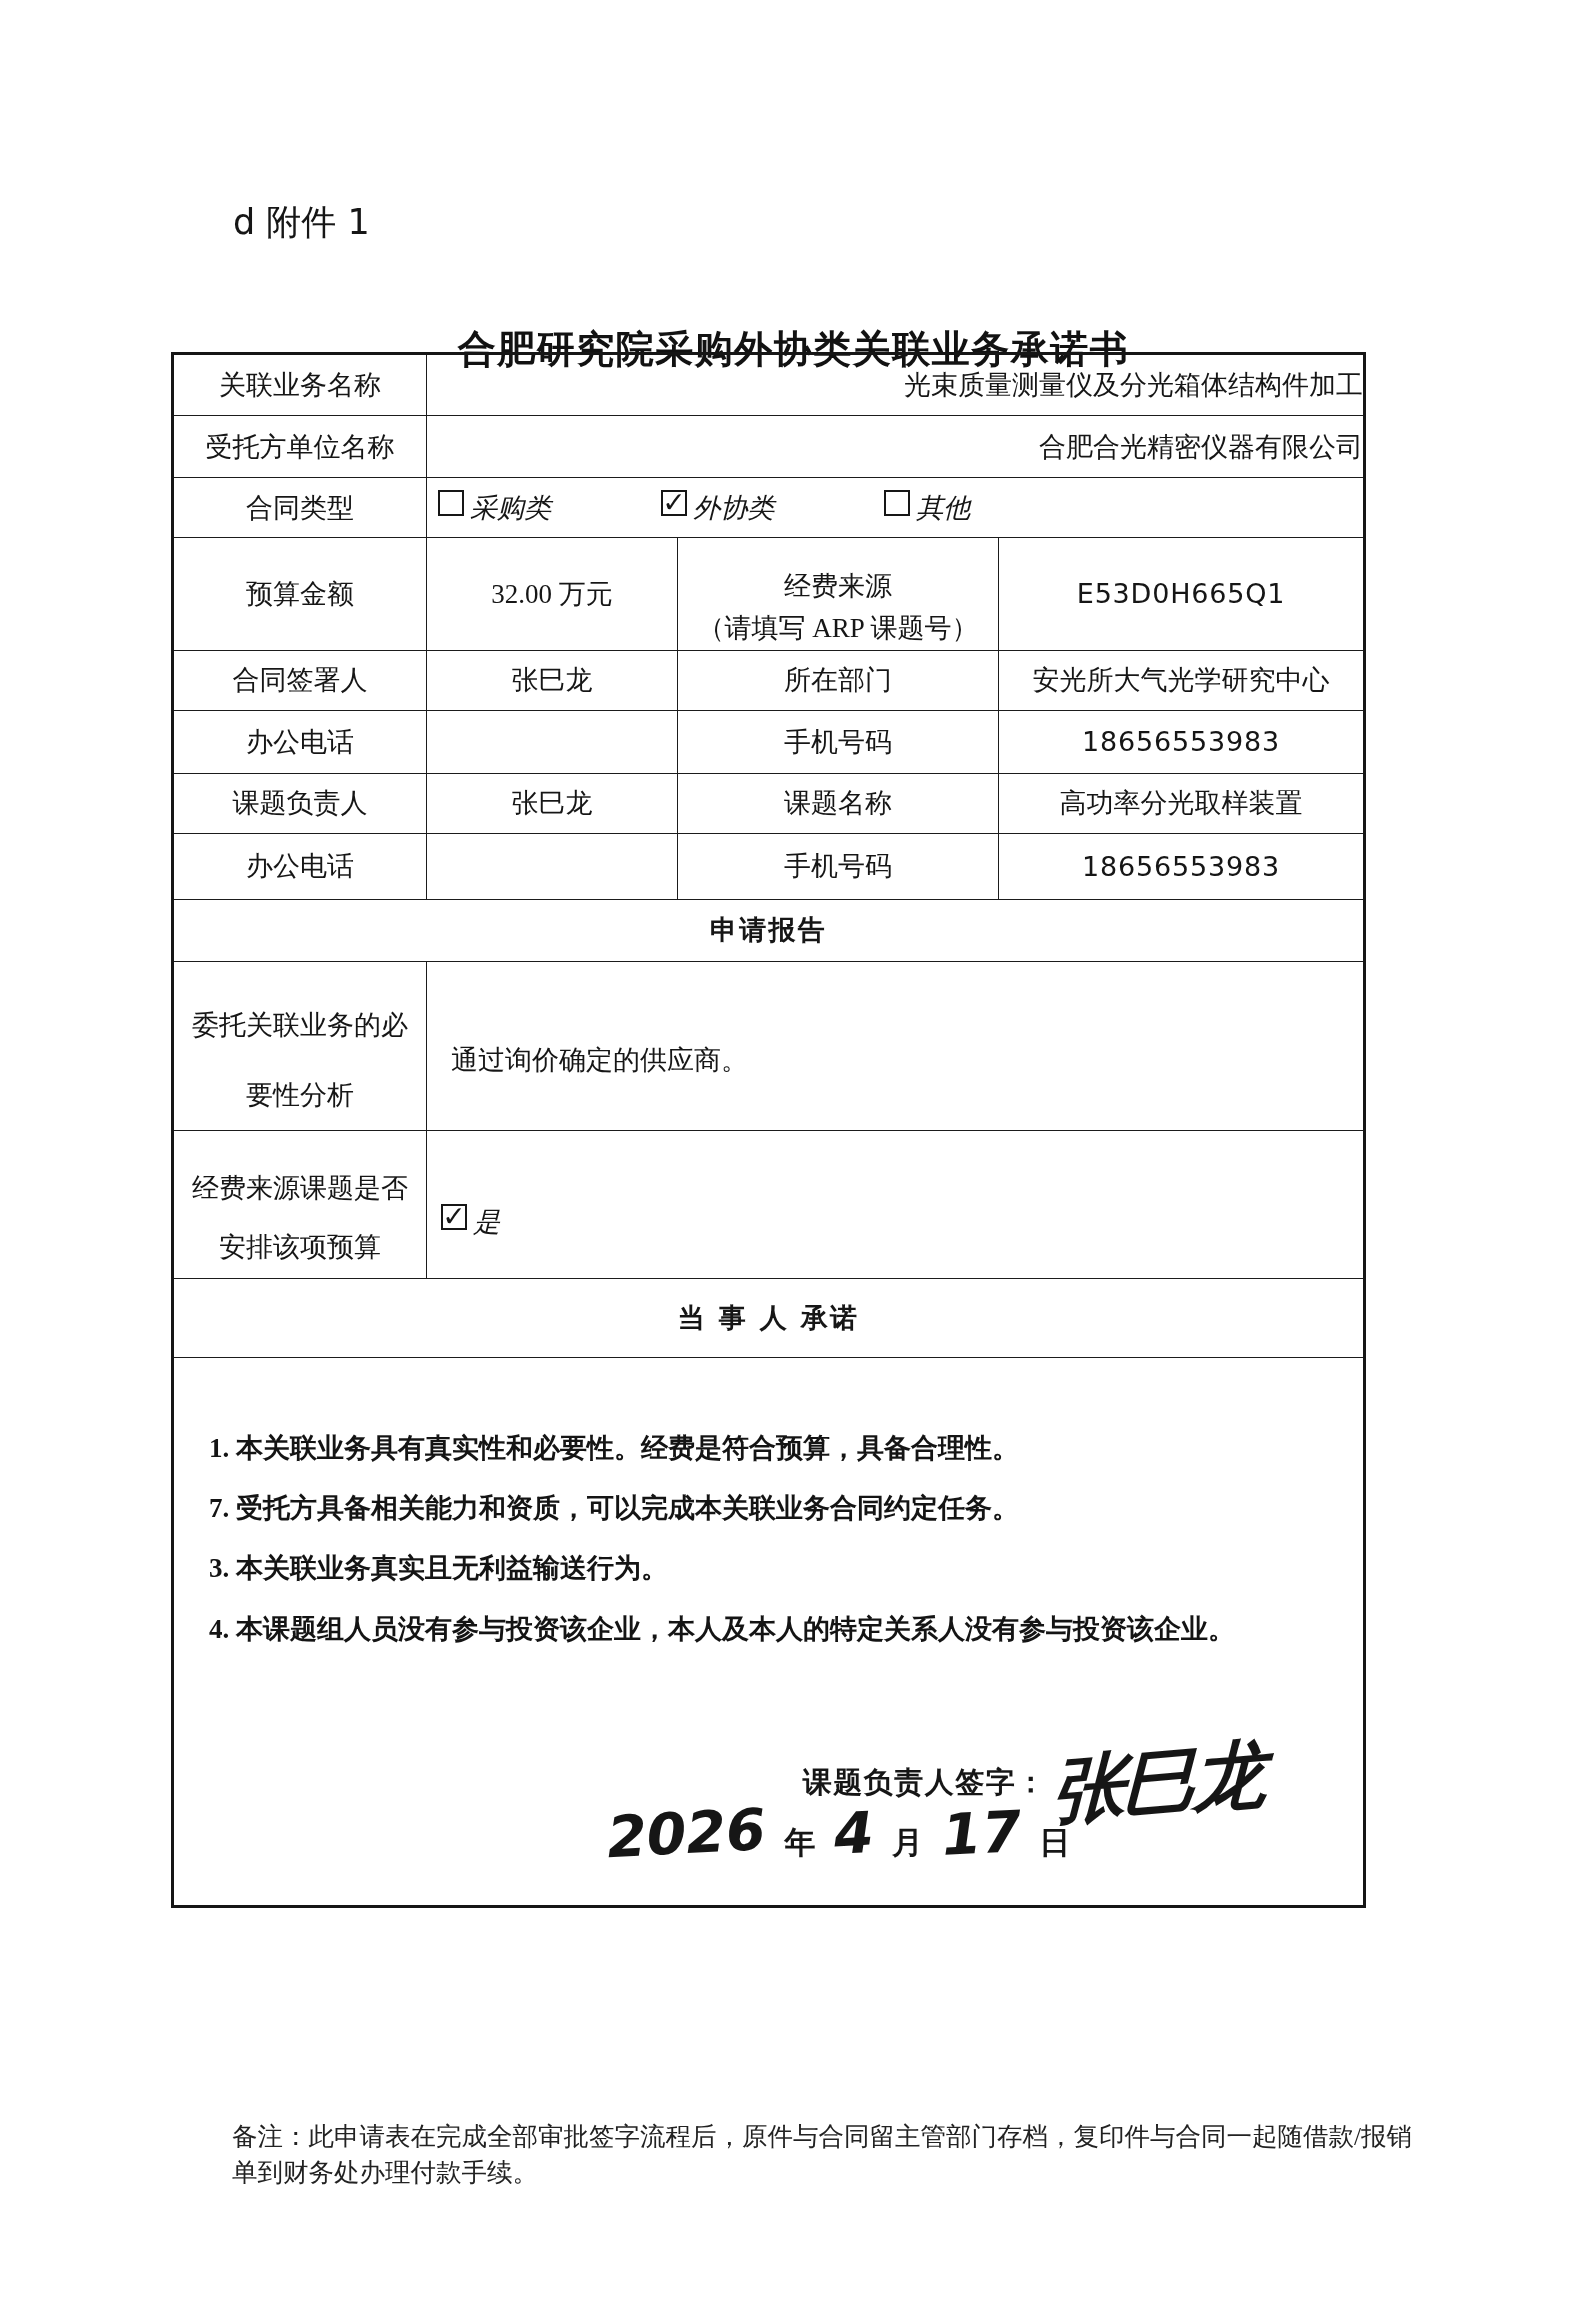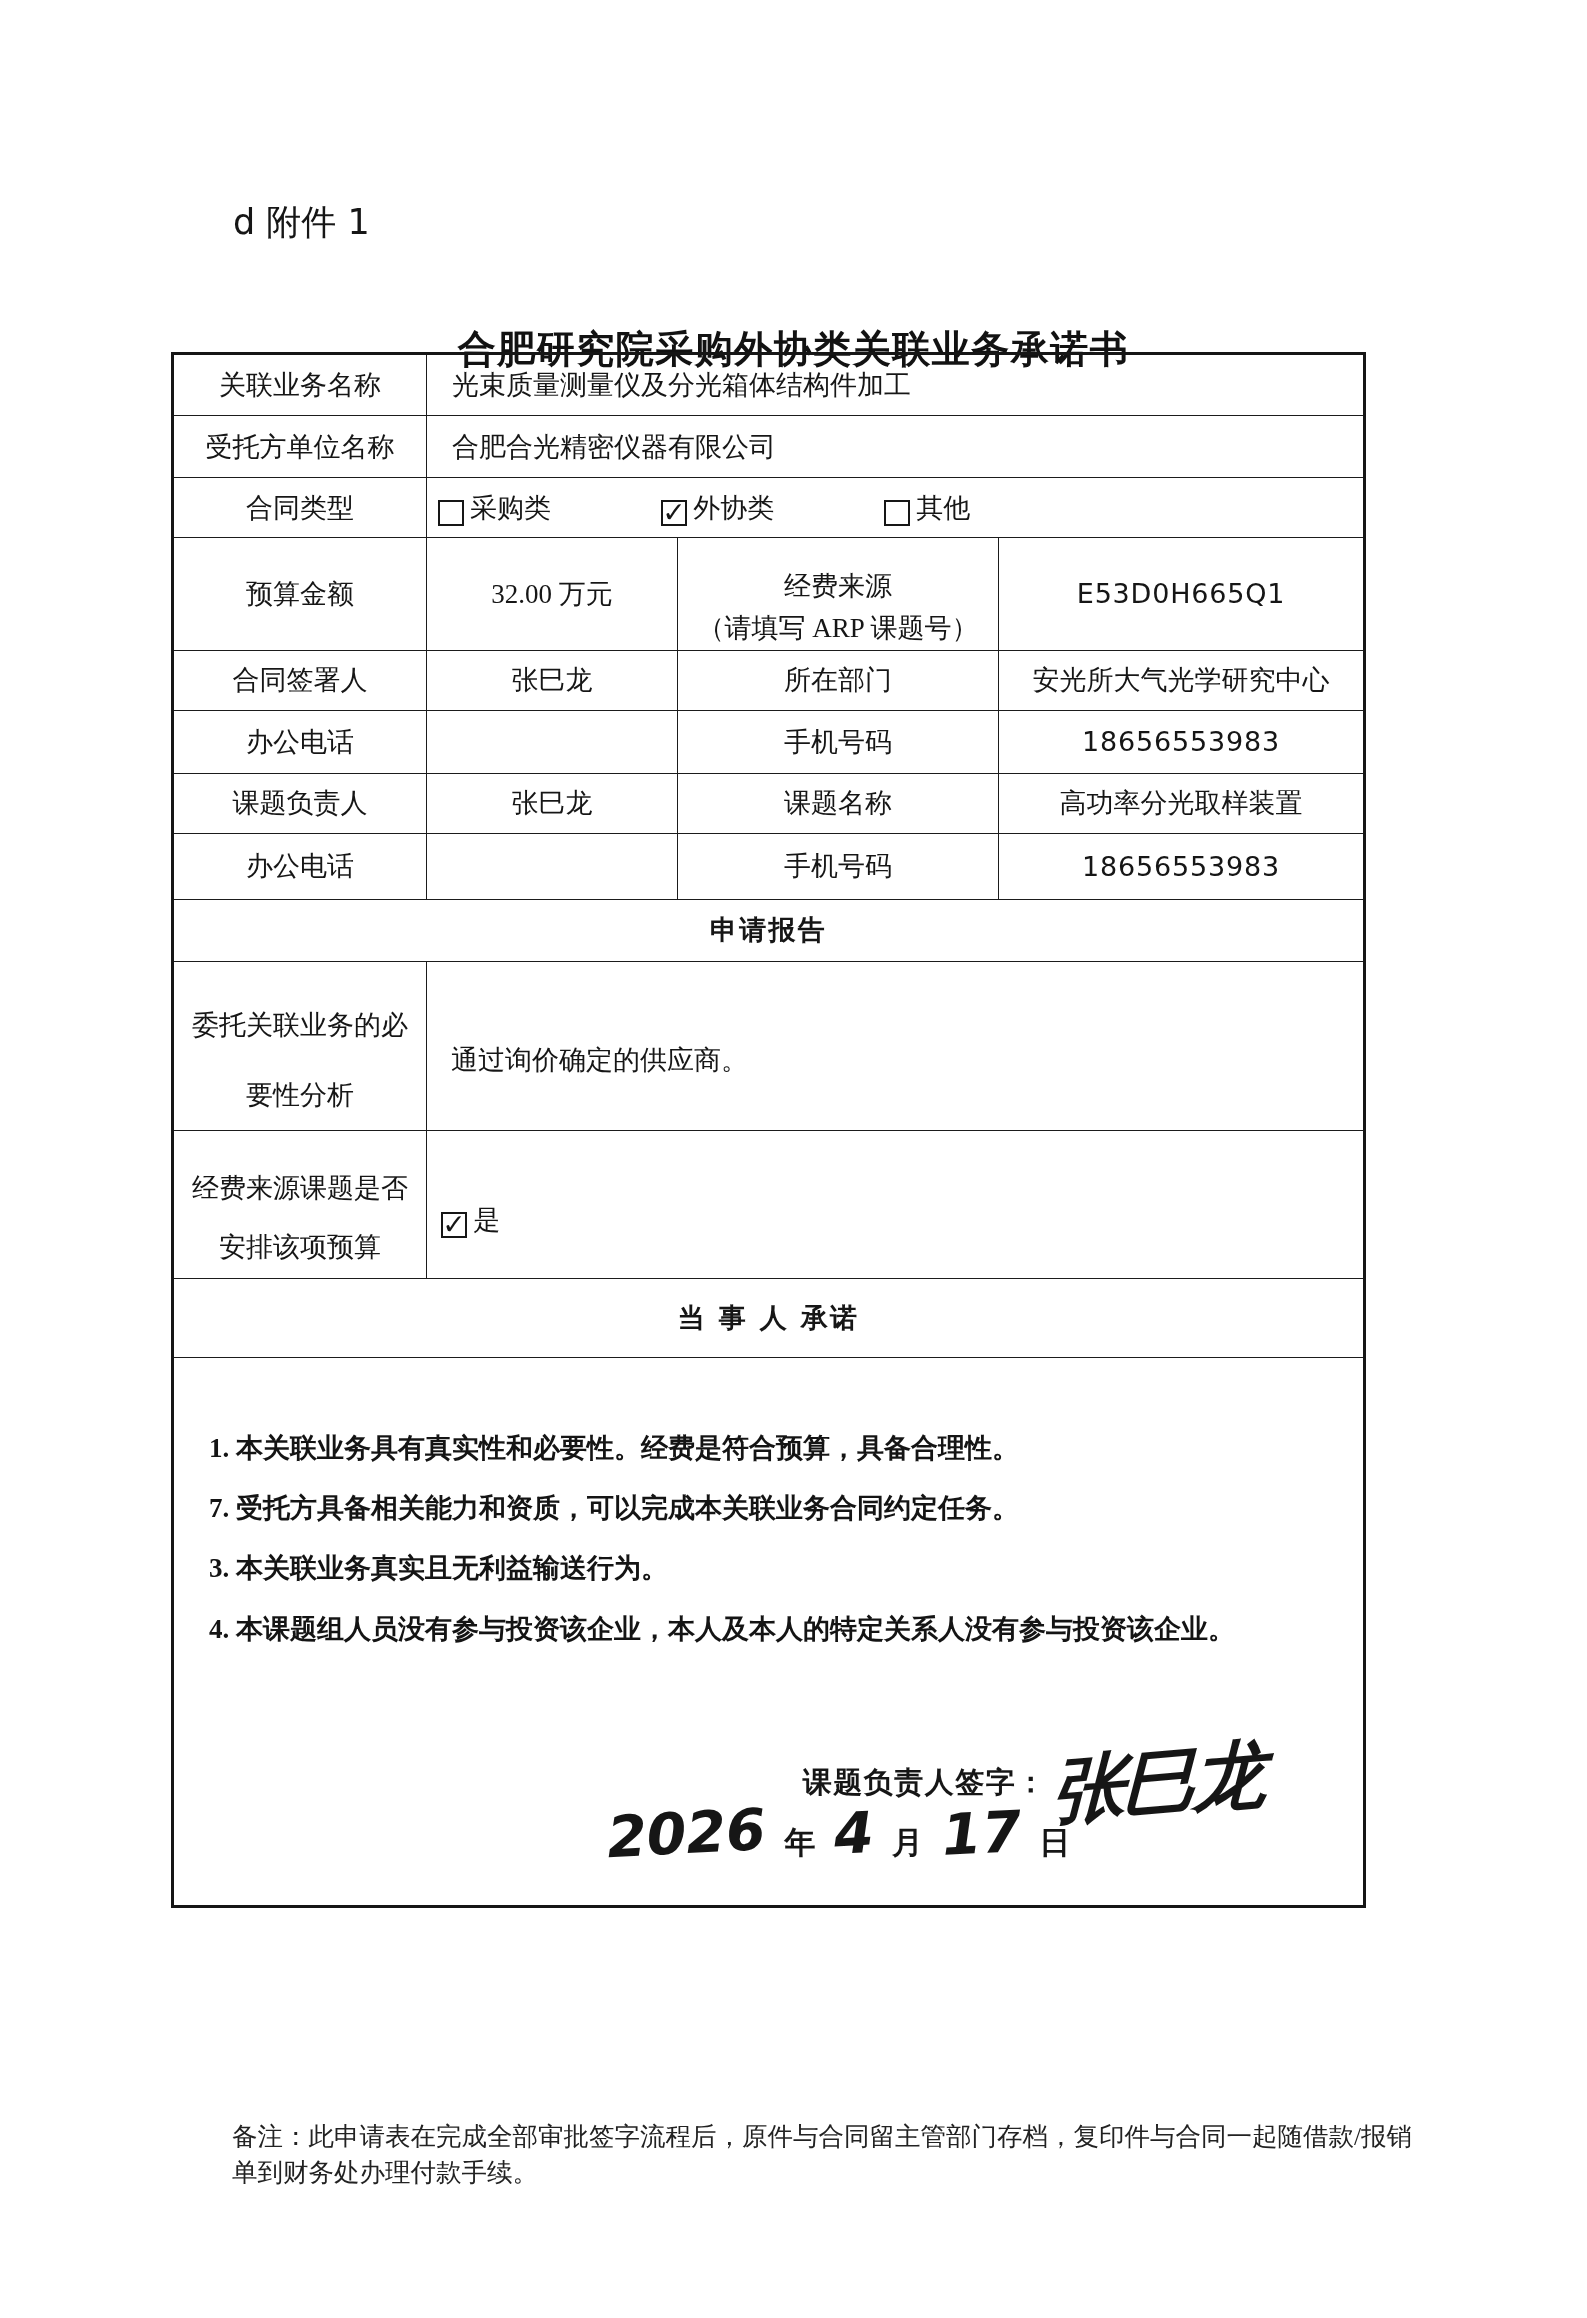--- a/index.html
+++ b/index.html
@@ -47,38 +47,38 @@
     table-layout: fixed;
     border: 3.1px solid #161616;
   }
   table.form td {
     border: 1.9px solid #1b1b1b;
     font-size: 27px;
     color: #161616;
     vertical-align: middle;
   }
   td.lbl { text-align: center; font-weight: 500; }
-  td.val-left { text-align: left; padding-left: 25px; }
+  td.val-left { text-align: right; padding-left: 25px; }
   td.val-center { text-align: center; }
   td.num {
     font-family: "DejaVu Sans", "Liberation Sans", sans-serif;
     font-size: 28px;
     letter-spacing: 0.8px;
     text-align: center;
   }
   td.section-header {
     text-align: center;
     font-weight: bold;
     font-size: 29px;
     font-family: "DejaVu Sans", "Liberation Sans", sans-serif;
     letter-spacing: 2.3px;
   }
   .two-line { line-height: 1.55; margin-top: 28px; }
   .cbx-row { display: flex; align-items: center; padding-left: 10.8px; }
-  .cbx-item { display: inline-flex; align-items: flex-end; margin-right: 110px; }
+  .cbx-item { display: inline-flex; align-items: flex-start; margin-right: 110px; font-style: italic; }
   .cbx-item:last-child { margin-right: 0; }
   .cbx {
     display: inline-flex;
     align-items: center;
     justify-content: center;
     width: 26px;
     height: 26px;
     border: 2.3px solid #161616;
     margin-right: 6.2px;
     font-size: 28px;

